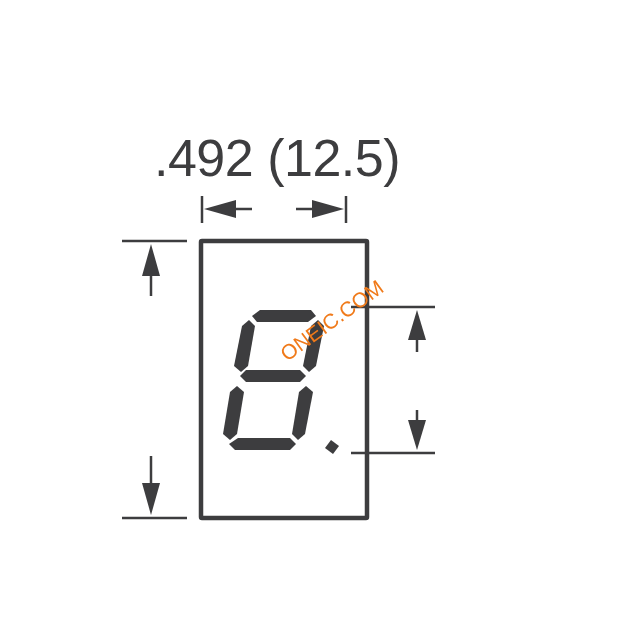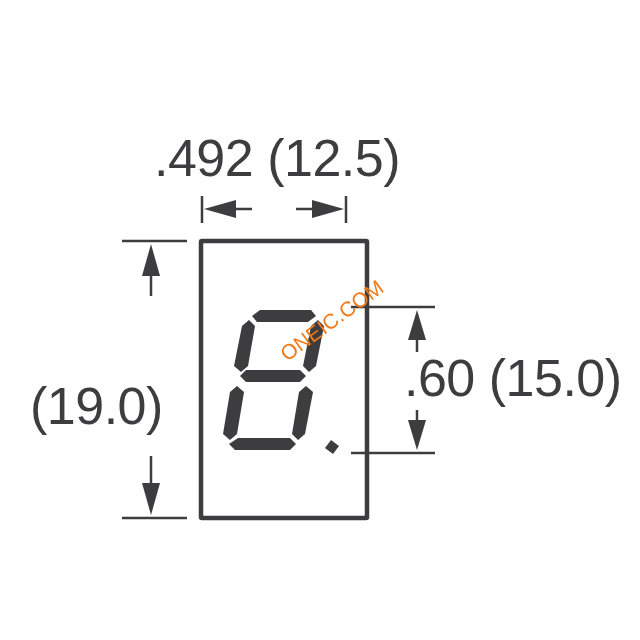--- a/index.html
+++ b/index.html
@@ -82,24 +82,17 @@
       <polygon points="303,440 311,446 305,454 297,448"></polygon>
     </g>
   </svg>
 
   
   <div class="dim-text" style="left:126px; top:132px;">
     <span>.492</span>
     <span>(12.5)</span>
   </div>
 
-  <div class="dim-text" style="left:2px; top:380px;">
-    <span>(19.0)</span>
-  </div>
 
-  <div class="dim-text" style="left:376px; top:352px;">
-    <span>.60</span>
-    <span>(15.0)</span>
-  </div>
 
   
   <div class="watermark" style="left:262px; top:342px; transform: rotate(-36deg); font-size:21px;">ONEIC.COM</div>
 </div>
 
 </body></html>

